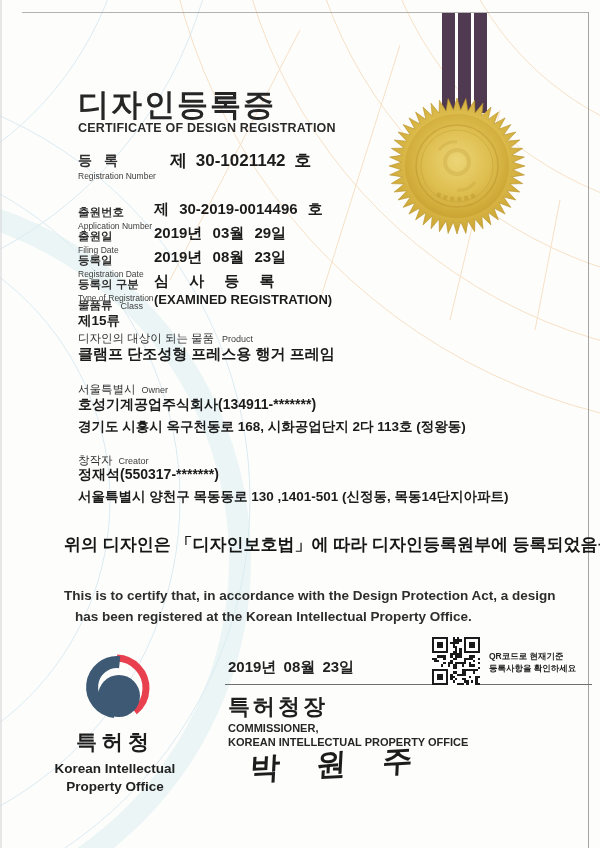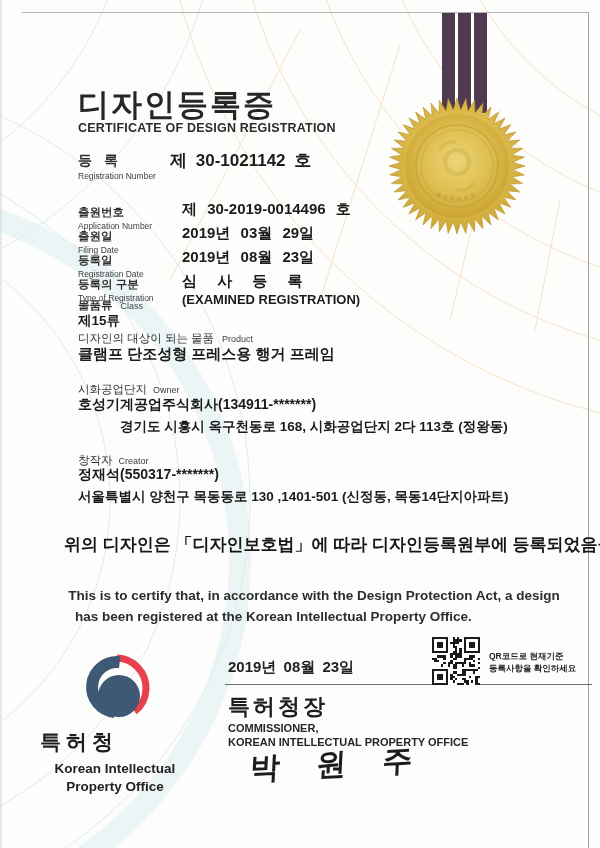--- a/index.html
+++ b/index.html
@@ -20,56 +20,56 @@
   .title-ko{left:78px;top:84px;font-size:31px;font-weight:800;letter-spacing:2px;color:#262626;}
   .title-en{left:78px;top:121px;font-size:12.5px;font-weight:bold;letter-spacing:.2px;color:#2b2b2b;}
   
   .reg-label{left:78px;top:152px;font-size:14px;font-weight:bold;letter-spacing:4px;color:#2e2e2e;}
   .reg-label-en{left:78px;top:171px;font-size:8.5px;color:#3c3c3c;}
   .reg-value{left:170px;top:149px;font-size:17px;font-weight:bold;word-spacing:4px;color:#1c1c1c;}
   
   .frow{left:78px;width:470px;}
   .lbl-ko{font-size:11.5px;font-weight:bold;color:#2f2f2f;}
   .lbl-en{font-size:8.5px;color:#404040;margin-top:1px;}
-  .fval{position:absolute;left:104px;top:-2px;font-size:15px;font-weight:bold;word-spacing:6px;color:#1b1b1b;white-space:nowrap;}
+  .fval{position:absolute;left:76px;top:-2px;font-size:15px;font-weight:bold;word-spacing:6px;color:#1b1b1b;white-space:nowrap;}
   .fval-wide{letter-spacing:5px;}
   .fval-note{font-size:13px;font-weight:bold;letter-spacing:0;word-spacing:0;margin-top:1px;}
   .r1{top:202px;} .r2{top:226px;} .r3{top:250px;} .r4{top:274px;}
   
   .cls-label{left:78px;top:298px;font-size:11.5px;font-weight:bold;color:#2f2f2f;}
   .cls-label .en{font-size:9px;font-weight:normal;color:#404040;margin-left:8px;}
   .cls-value{left:78px;top:312px;font-size:13.5px;font-weight:bold;color:#1b1b1b;}
   .prod-label{left:78px;top:331px;font-size:11.5px;color:#2f2f2f;}
   .prod-label .en{font-size:9px;color:#404040;margin-left:8px;}
   .prod-value{left:78px;top:345px;font-size:15px;font-weight:bold;color:#1b1b1b;}
   
   .sec-label{font-size:11.5px;color:#2f2f2f;}
   .sec-label .en{font-size:9px;color:#404040;margin-left:6px;}
   .owner-label{left:78px;top:382px;}
   .owner-name{left:78px;top:396px;font-size:14px;font-weight:bold;color:#1b1b1b;}
-  .owner-addr{left:78px;top:418px;font-size:13.5px;font-weight:bold;color:#1b1b1b;margin-left:42px;}
+  .owner-addr{left:78px;top:418px;font-size:13.5px;font-weight:bold;color:#1b1b1b;}
   .creator-label{left:78px;top:453px;}
   .creator-name{left:78px;top:466px;font-size:14px;font-weight:bold;color:#1b1b1b;}
   .creator-addr{left:78px;top:488px;font-size:13.5px;font-weight:bold;color:#1b1b1b;}
   
   .st-ko{left:64px;width:500px;font-size:17px;font-weight:bold;color:#161616;white-space:nowrap;}
   .st-ko1{top:533px;} .st-ko2{top:559px;}
   .st-en{left:64px;width:500px;font-size:13.5px;font-weight:bold;color:#2d2d2d;white-space:nowrap;}
-  .st-en1{top:588px;text-align:center;} .st-en2{top:609px;padding-left:11px;}
+  .st-en1{top:588px;} .st-en2{top:609px;padding-left:11px;}
   
   .issue-date{left:228px;top:658px;font-size:15px;font-weight:600;word-spacing:3px;color:#222;}
   .foot-line{left:225px;top:684px;width:367px;height:1px;background:#6f6f6f;}
   .qr{left:432px;top:637px;width:48px;height:48px;}
   .qr-note{left:489px;top:650px;font-size:8.5px;font-weight:bold;line-height:12px;color:#232323;}
   .comm-ko{left:228px;top:692px;font-size:22px;font-weight:800;letter-spacing:3px;color:#1d1d1d;}
   .comm-en{left:228px;top:722px;font-size:11px;font-weight:bold;color:#262626;line-height:13.5px;}
   .signature{left:250px;top:744px;font-size:30px;font-weight:bold;letter-spacing:14px;color:#1c1c1c;transform:rotate(-3deg) skewX(-6deg);}
   
   .logo-svg{left:78px;top:650px;}
-  .kipo-ko{left:40px;top:728px;width:150px;text-align:left;font-size:21px;font-weight:800;letter-spacing:5px;color:#1d1d1d;}
+  .kipo-ko{left:40px;top:728px;width:150px;text-align:center;font-size:21px;font-weight:800;letter-spacing:5px;color:#1d1d1d;}
   .kipo-en{left:30px;top:760px;width:170px;text-align:center;font-size:13.5px;font-weight:600;color:#222;line-height:18px;}
   .bg-deco{left:0;top:0;pointer-events:none;}
   .seal-svg{left:389px;top:98px;}
 </style>
 </head>
 <body>
 
 <div class="page">
 
   <svg class="abs bg-deco" width="600" height="848" viewBox="0 0 600 848">
@@ -154,21 +154,21 @@
   <div class="abs cls-label">
     <span>물품류</span><span class="en">Class</span>
   </div>
   <div class="abs cls-value">제15류</div>
   <div class="abs prod-label">
     <span>디자인의 대상이 되는 물품</span><span class="en">Product</span>
   </div>
   <div class="abs prod-value">클램프 단조성형 프레스용 행거 프레임</div>
 
   <div class="abs sec-label owner-label">
-    <span>시화공업단지</span><span class="en">Owner</span>
+    <span>서울특별시</span><span class="en">Owner</span>
   </div>
   <div class="abs owner-name">호성기계공업주식회사(134911-*******)</div>
   <div class="abs owner-addr">경기도 시흥시 옥구천동로 168, 시화공업단지 2다 113호 (정왕동)</div>
 
   <div class="abs sec-label creator-label">
     <span>창작자</span><span class="en">Creator</span>
   </div>
   <div class="abs creator-name">정재석(550317-*******)</div>
   <div class="abs creator-addr">서울특별시 양천구 목동동로 130 ,1401-501 (신정동, 목동14단지아파트)</div>
 

